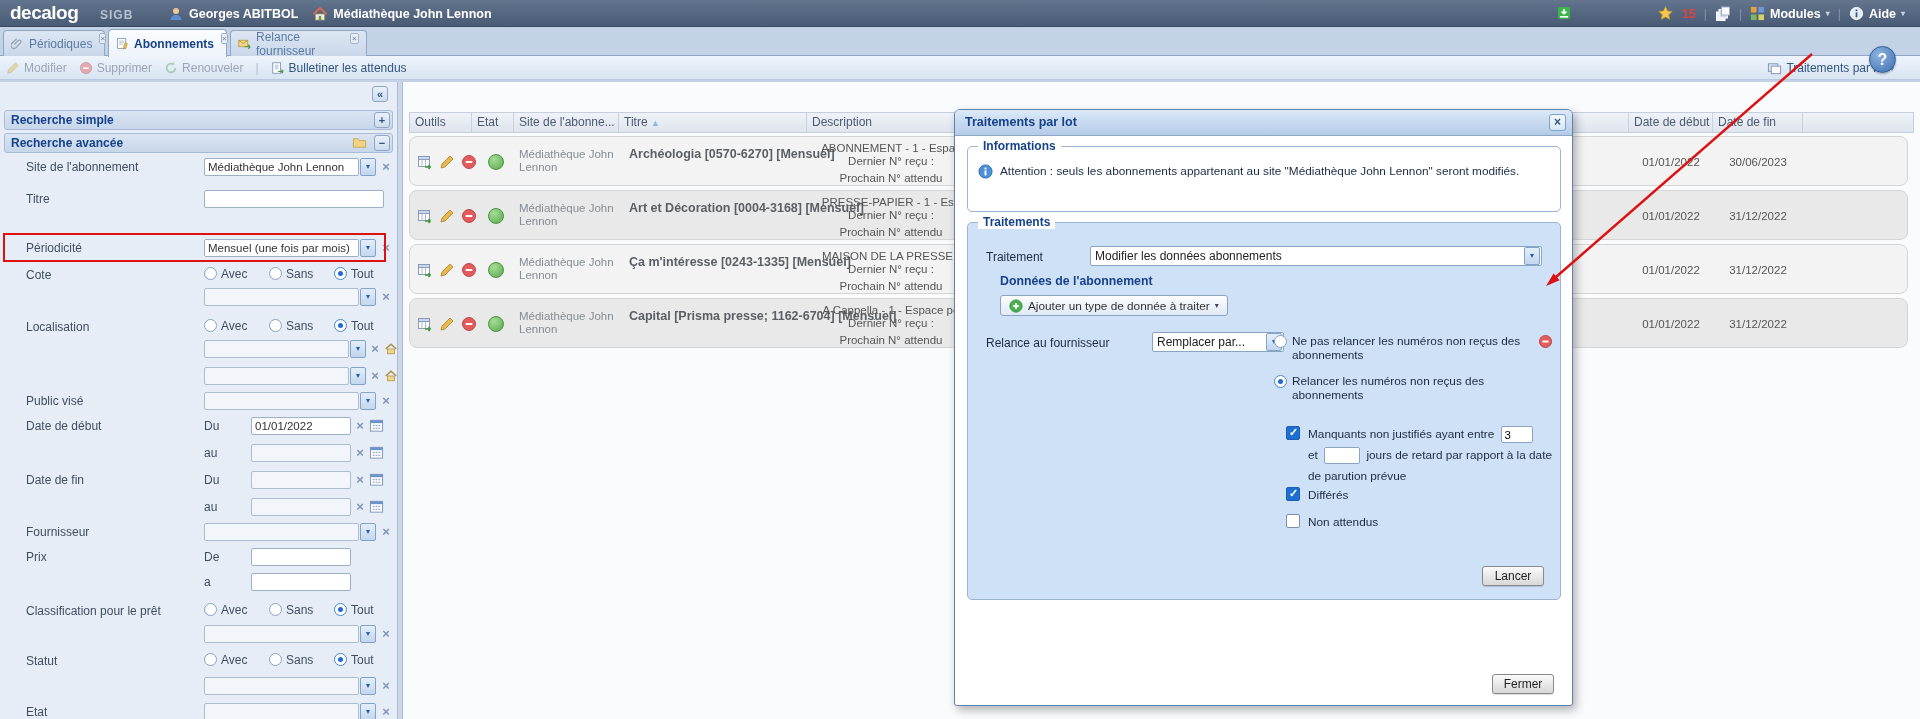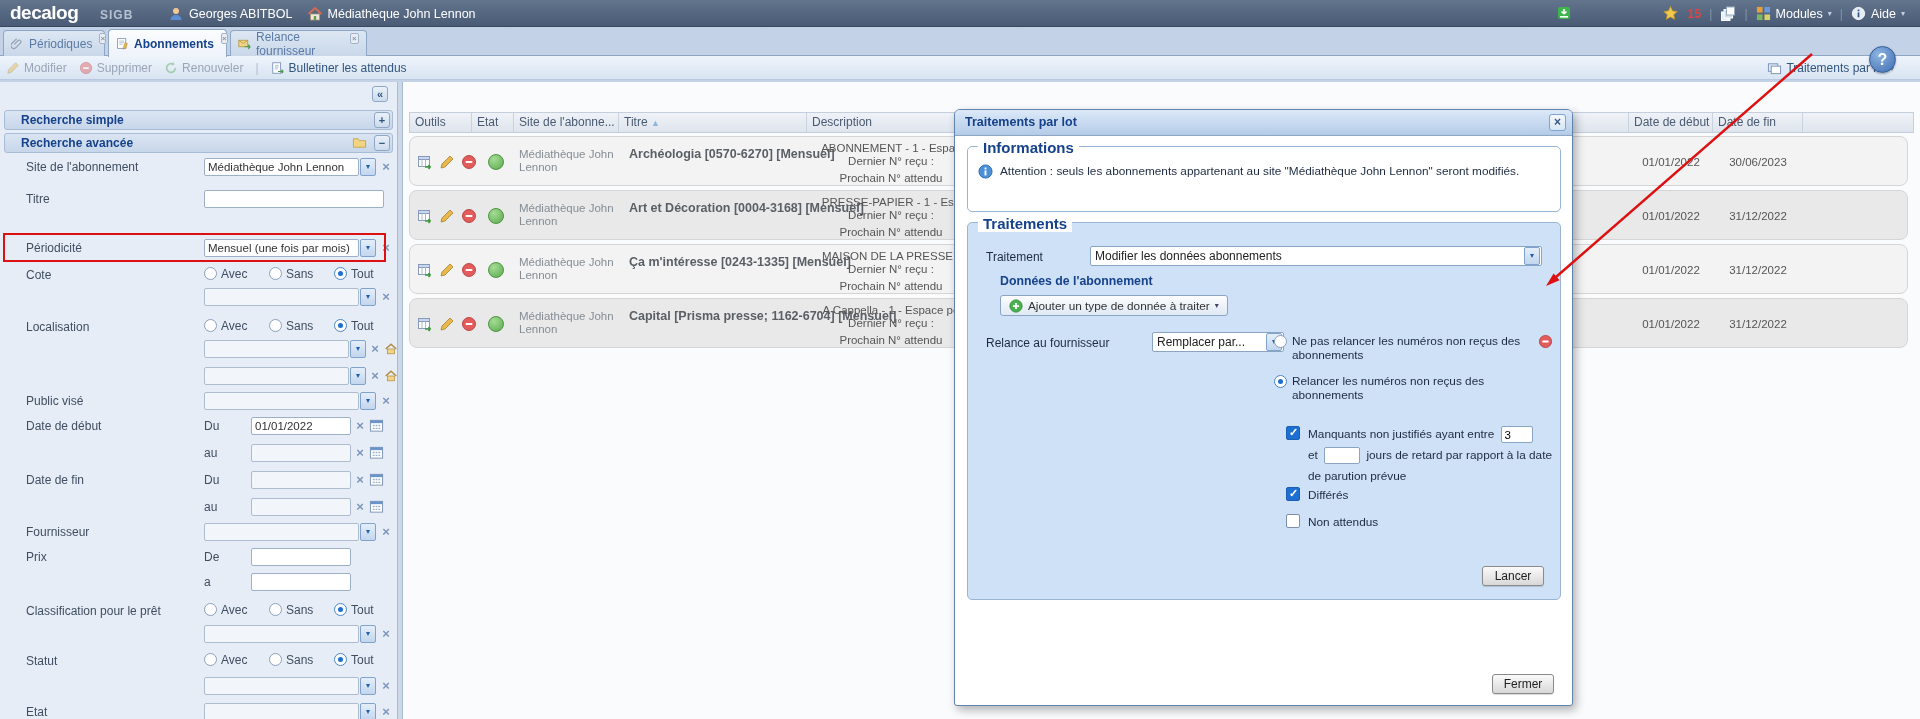--- a/index.html
+++ b/index.html
@@ -7,21 +7,21 @@
   body{font-family:"Liberation Sans",sans-serif;font-size:12px;color:#3f4e61}
   .stage{position:relative;width:1920px;height:719px;background:#c3d2e6;overflow:hidden}
   .abs{position:absolute}
   svg{display:block}
 
   
   .topbar{position:absolute;left:0;top:0;width:1920px;height:27px;
     background:linear-gradient(#63758d,#495b75);border-bottom:1px solid #39465c}
   .logo{position:absolute;left:10px;top:2px;font-size:19px;font-weight:bold;color:#fff;letter-spacing:-.5px}
   .logo-sfx{position:absolute;left:100px;top:8px;font-size:12px;font-weight:bold;color:#b6c2d2;letter-spacing:1px}
-  .tb-item{display:flex;align-items:center;gap:5px;color:#fff;font-weight:normal;font-size:12.5px}
+  .tb-item{display:flex;align-items:center;gap:5px;color:#fff;font-weight:bold;font-size:12.5px}
   .tb-left{position:absolute;left:168px;top:0;height:27px;display:flex;align-items:center;gap:14px}
   .tb-right{position:absolute;right:15px;top:0;height:27px;display:flex;align-items:center;gap:8px}
   .tb-sep{color:#8294aa;font-weight:normal}
   .tb-count{color:#e04343;font-weight:bold;font-size:12.5px}
   .tb-caret{color:#c3cfdf;font-size:8px}
 
   
   .tabbar{position:absolute;left:0;top:27px;width:1920px;height:29px;background:#c3d2e6;border-bottom:1px solid #8fa6c4}
   .tab{position:absolute;top:3px;height:26px;display:flex;align-items:center;gap:5px;padding:0 7px;
     border:1px solid #8fa6c4;border-bottom:none;border-radius:4px 4px 0 0;
@@ -43,21 +43,21 @@
     color:#fff;font-weight:bold;font-size:16px;text-align:center;line-height:25px;box-shadow:0 1px 2px rgba(0,0,0,.3)}
 
   
   .panel{position:absolute;left:0;top:82px;width:397px;height:637px;background:#e7edf6}
   .splitter{position:absolute;left:397px;top:82px;width:6px;height:637px;background:#ccd8e8;
     border-left:1px solid #a8bcd6;border-right:1px solid #a8bcd6}
   .sq-btn{position:absolute;width:16px;height:16px;border:1px solid #8fa6c4;border-radius:3px;
     background:linear-gradient(#e9f0f9,#cddced);color:#31557f;font-weight:bold;font-size:11px;
     text-align:center;line-height:14px}
   .phead{position:absolute;left:4px;width:389px;height:20px;border:1px solid #a8bcd6;border-radius:3px;
-    background:linear-gradient(#dbe5f3,#c7d6ea);color:#15428b;font-weight:bold;line-height:18px;padding-left:16px}
+    background:linear-gradient(#dbe5f3,#c7d6ea);color:#15428b;font-weight:bold;line-height:18px;padding-left:6px}
   .prow{position:absolute;left:16px;width:397px;height:20px}
   .plbl{position:absolute;left:10px;top:2px;color:#3f4e61}
   .sublbl{position:absolute;left:188px;top:2px;color:#3f4e61}
   .tfield{position:absolute;top:0;height:18px;background:#fff;border:1px solid #9db0c8;border-radius:2px;
     font-size:11.5px;color:#333;line-height:16px;padding:0 3px;overflow:hidden;white-space:nowrap}
   .tfield.empty{background:#f2f5f9;border-color:#aebccf}
   .vbtn{position:absolute;top:0;width:16px;height:18px;border:1px solid #7fa3cc;border-radius:2px;
     background:linear-gradient(#e4eefa,#c2d6ee);color:#1f5fae;font-size:8px;text-align:center;line-height:16px}
   .xbtn{position:absolute;top:1px;width:14px;height:16px;color:#7b96bb;font-weight:bold;font-size:13px;line-height:15px;text-align:center}
   .rd{position:absolute;width:13px;height:13px;border:1px solid #8aa0bd;border-radius:50%;background:#fff}
@@ -88,21 +88,21 @@
 
   
   .dialog{position:absolute;left:954px;top:109px;width:619px;height:597px;background:#fff;
     border:1px solid #5e83ad;border-radius:6px 6px 3px 3px;box-shadow:3px 4px 10px rgba(0,0,0,.3);z-index:20}
   .dlg-titlebar{position:absolute;left:0;top:0;width:100%;height:26px;border-radius:5px 5px 0 0;
     background:linear-gradient(#dce9f9,#b4cbe8);border-bottom:1px solid #8fa6c4}
   .dlg-title{position:absolute;left:10px;top:5px;font-weight:bold;font-size:12.5px;color:#15428b}
   .dlg-close{position:absolute;right:6px;top:4px;width:17px;height:17px;border:1px solid #7fa3cc;border-radius:3px;
     background:linear-gradient(#f4f8fc,#d8e6f4);color:#31557f;font-weight:bold;font-size:12px;text-align:center;line-height:15px}
   .fs{position:absolute;border:1px solid #9ab4d4;border-radius:5px}
-  .fs-legend{position:absolute;left:10px;top:-8px;background:#fff;padding:0 5px;font-weight:bold;font-size:15px;color:#15428b}
+  .fs-legend{position:absolute;left:10px;top:-8px;background:#fff;padding:0 5px;font-weight:bold;font-size:12px;color:#15428b}
   .dtext{color:#1c2a42;font-size:11.8px;line-height:14px}
   .dsel{position:absolute;height:20px;background:#fff;border:1px solid #8aa4c4;border-radius:2px;
     font-size:12px;color:#222;line-height:18px;padding:0 4px;overflow:hidden;white-space:nowrap}
   .dsel .vbtn{right:1px;top:0;height:18px}
   .cb{position:absolute;width:14px;height:14px;border:1px solid #7a90ae;border-radius:2px;background:#fff}
   .cb.on{background:#1d6fd1;border-color:#1a5fb4}
   .cb.on::after{content:"\2713";position:absolute;left:2px;top:-1px;color:#fff;font-size:11px;font-weight:bold}
   .gbtn{position:absolute;height:21px;display:flex;align-items:center;gap:5px;padding:0 8px;
     border:1px solid #8aa4c4;border-radius:3px;background:linear-gradient(#fdfdfe,#dfe9f4);color:#333;font-size:11.8px}
   .pushbtn{position:absolute;width:62px;height:20px;border:1px solid #8a8a8a;border-radius:3px;

